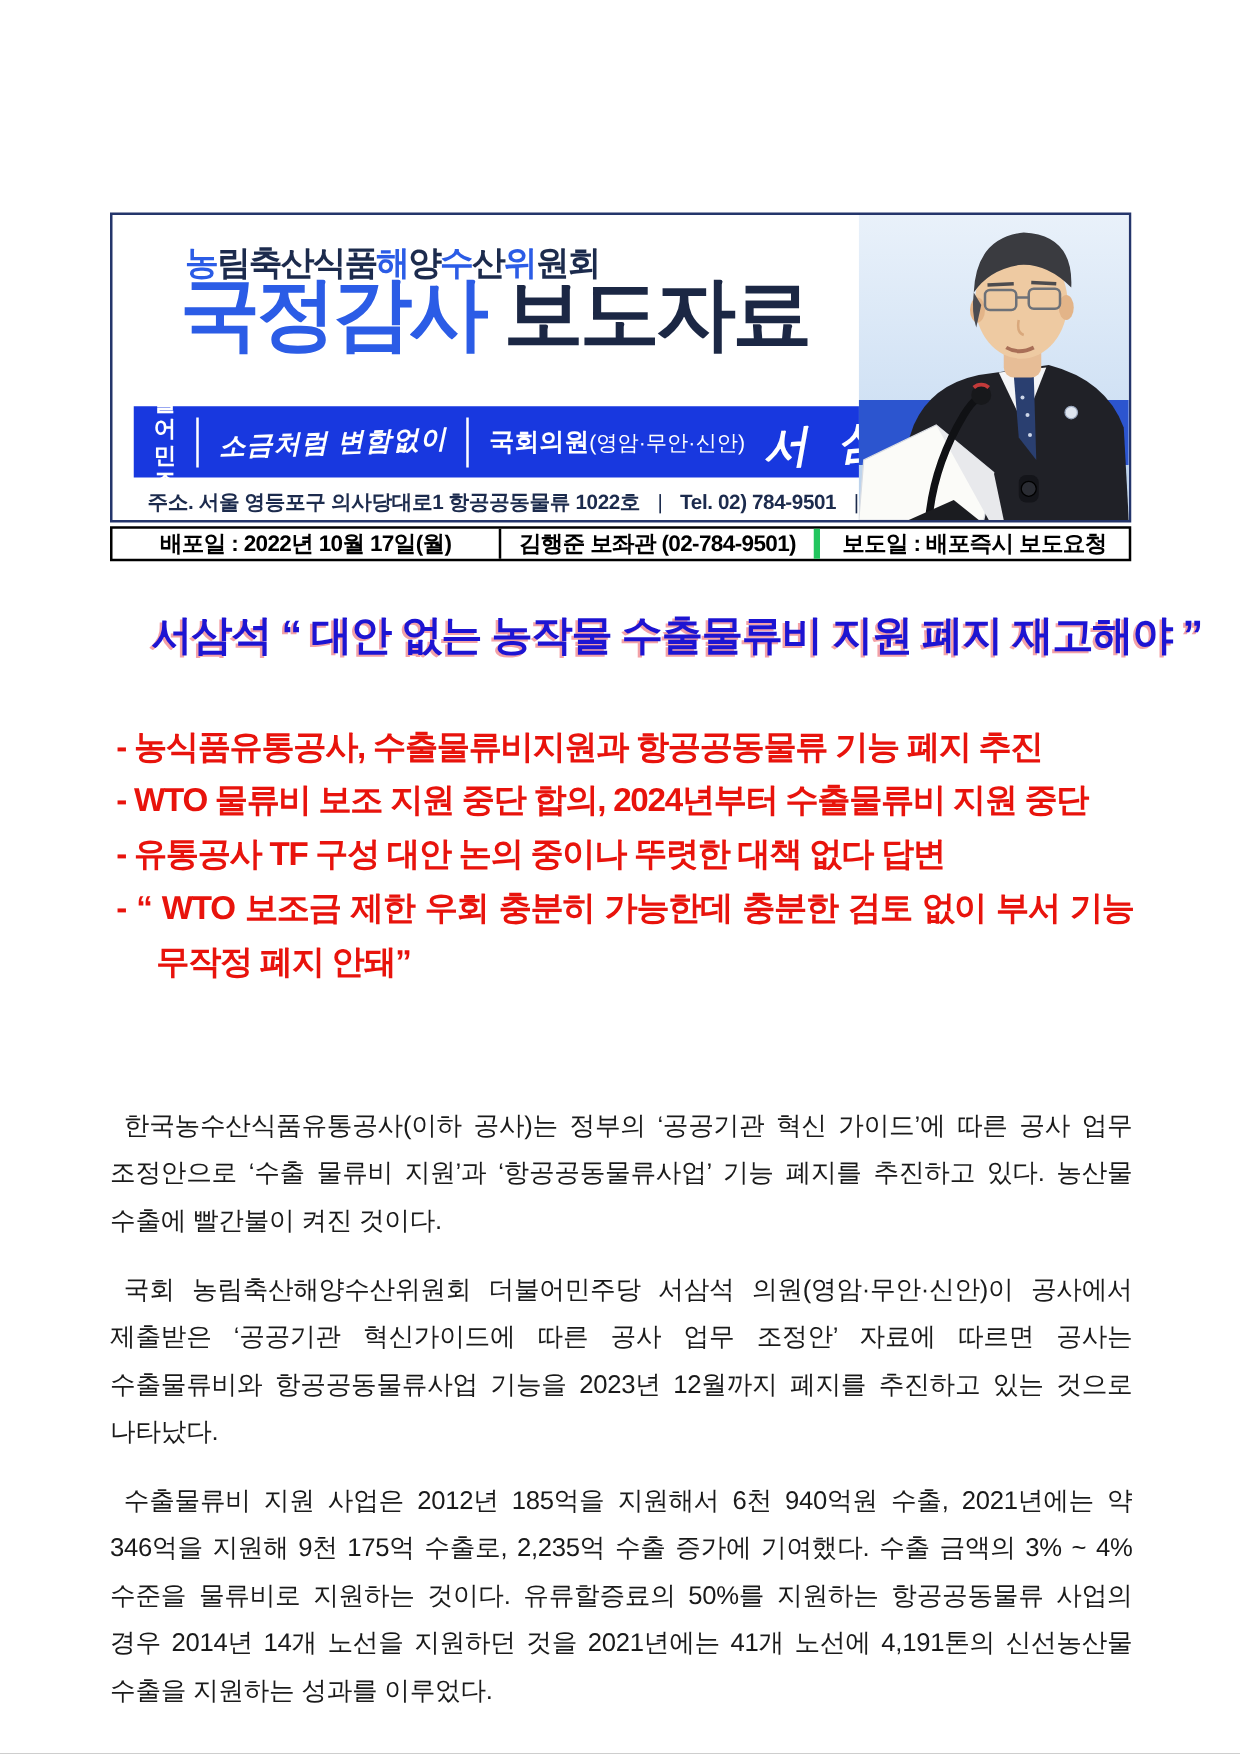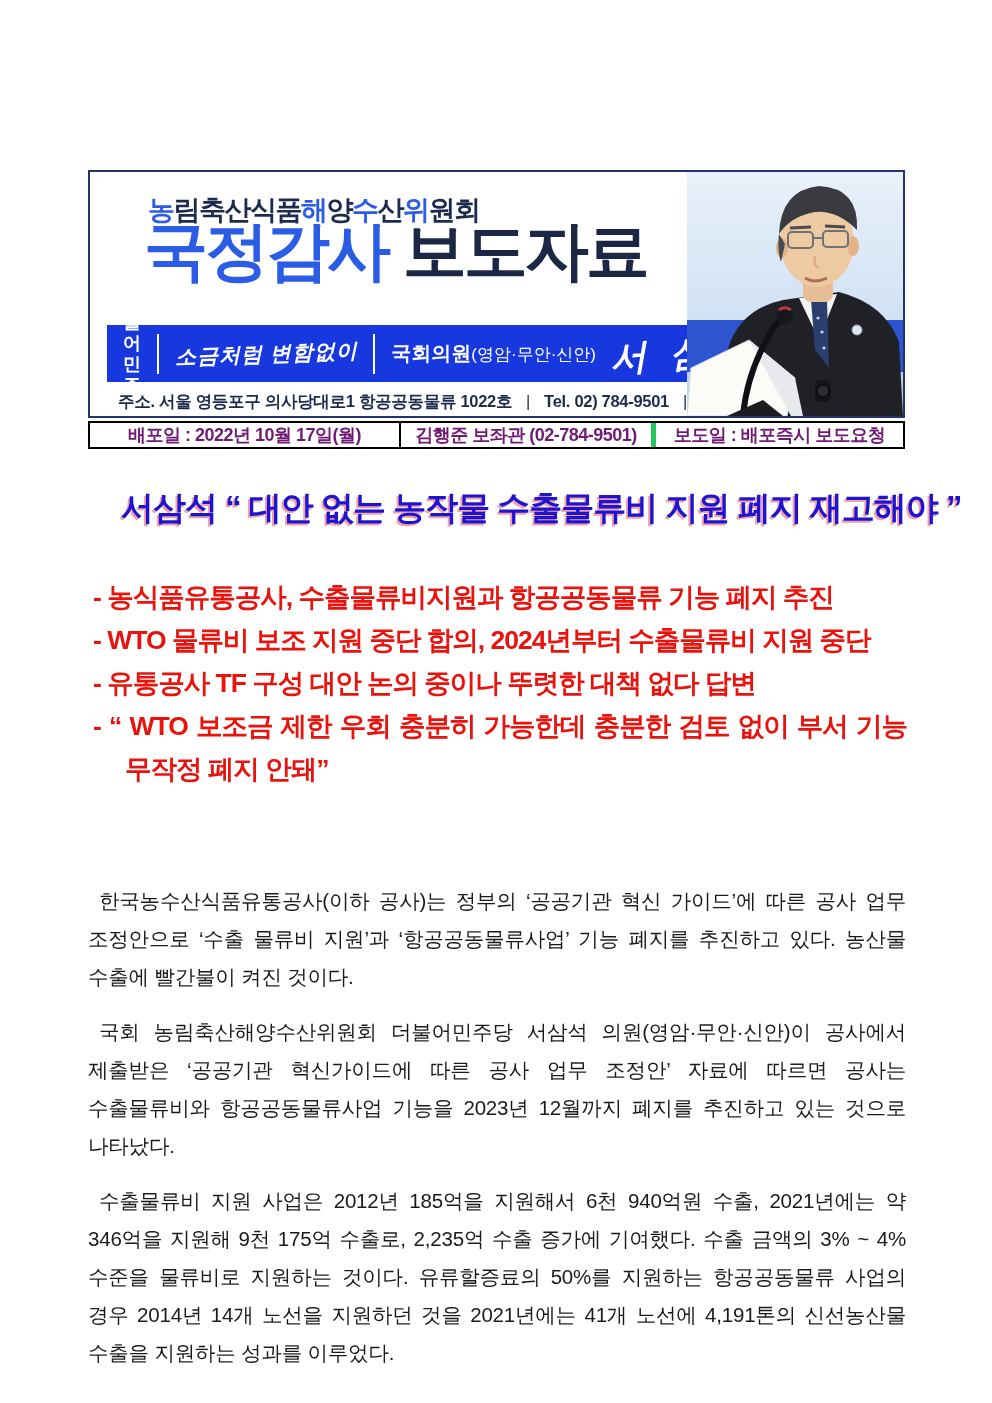--- a/index.html
+++ b/index.html
@@ -76,21 +76,21 @@
   .contact-line .sep{margin:0 14px;color:var(--dark-navy);font-weight:400;}
   .photo{
     position:absolute;right:0;top:0;width:216px;height:244px;
     z-index:5;display:block;
   }
   
   .info-table{
     position:absolute;left:88px;top:421px;width:817px;height:28px;
     border:2px solid #000;
     display:flex;align-items:flex-end;
-    font-size:18px;font-weight:600;color:#701a75;
+    font-size:18px;font-weight:600;color:#000000;
   }
   .info-cell{
     display:flex;align-items:center;justify-content:center;
     white-space:nowrap;letter-spacing:-0.5px;
   }
   .info-cell.c1{width:38%;}
   .info-cell.c2{width:31%;border-left:2px solid #000;}
   .info-cell.c3{width:31%;border-left:5px solid #22c55e;}
   
   .headline{

